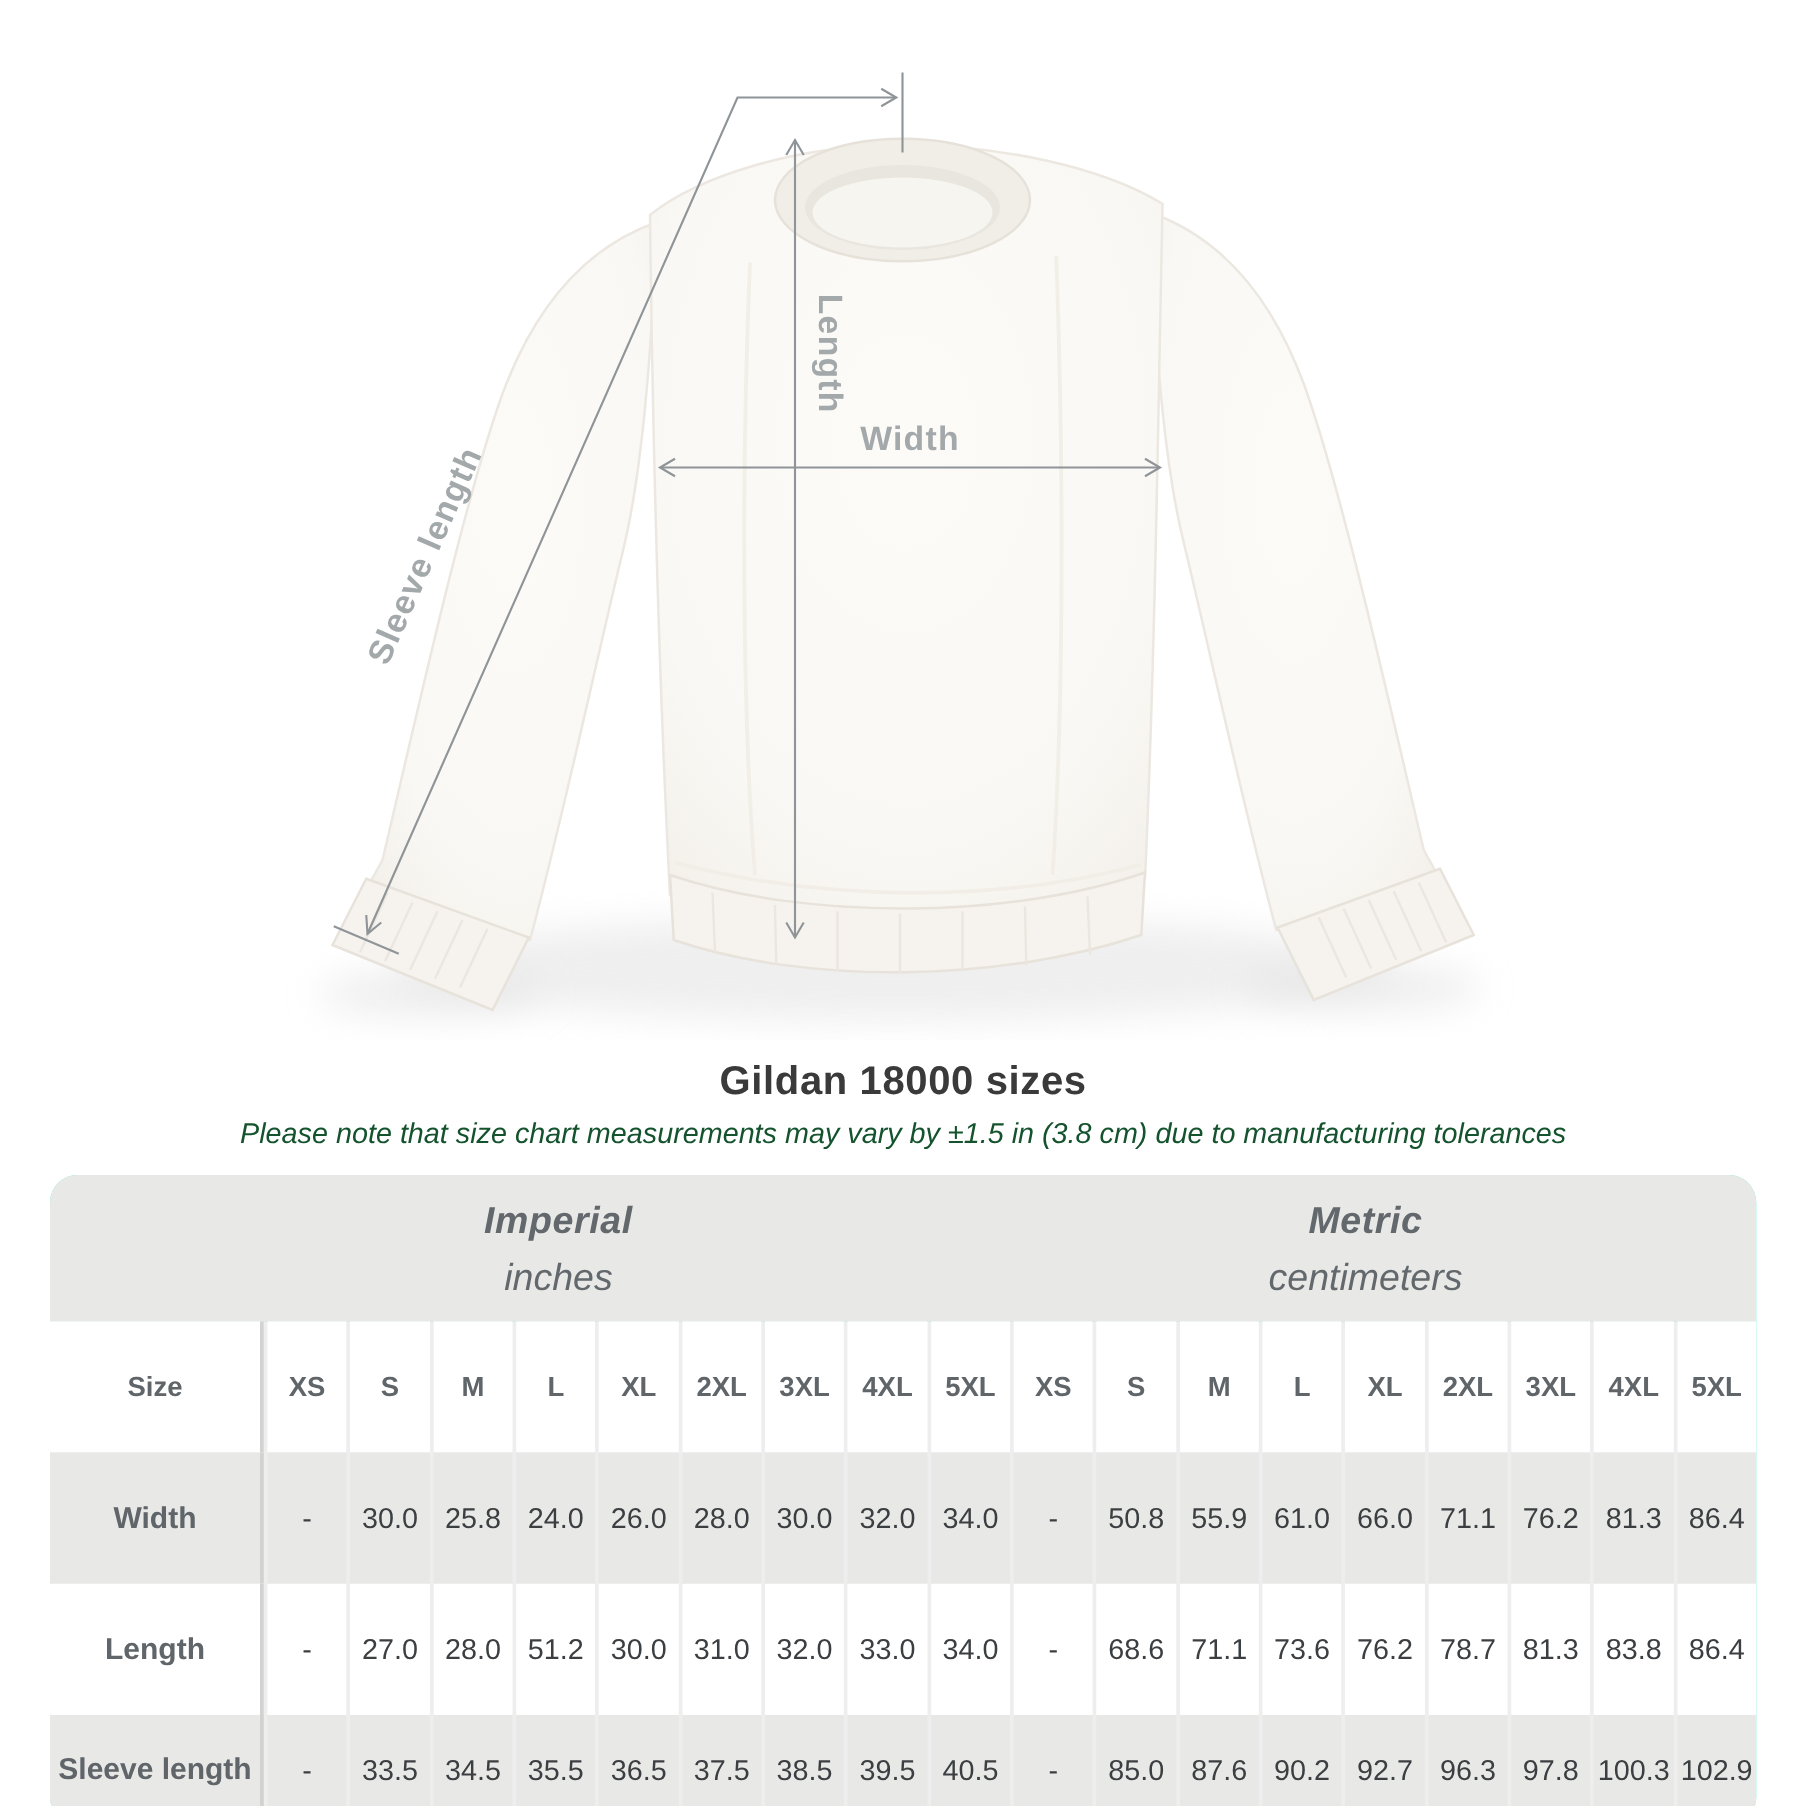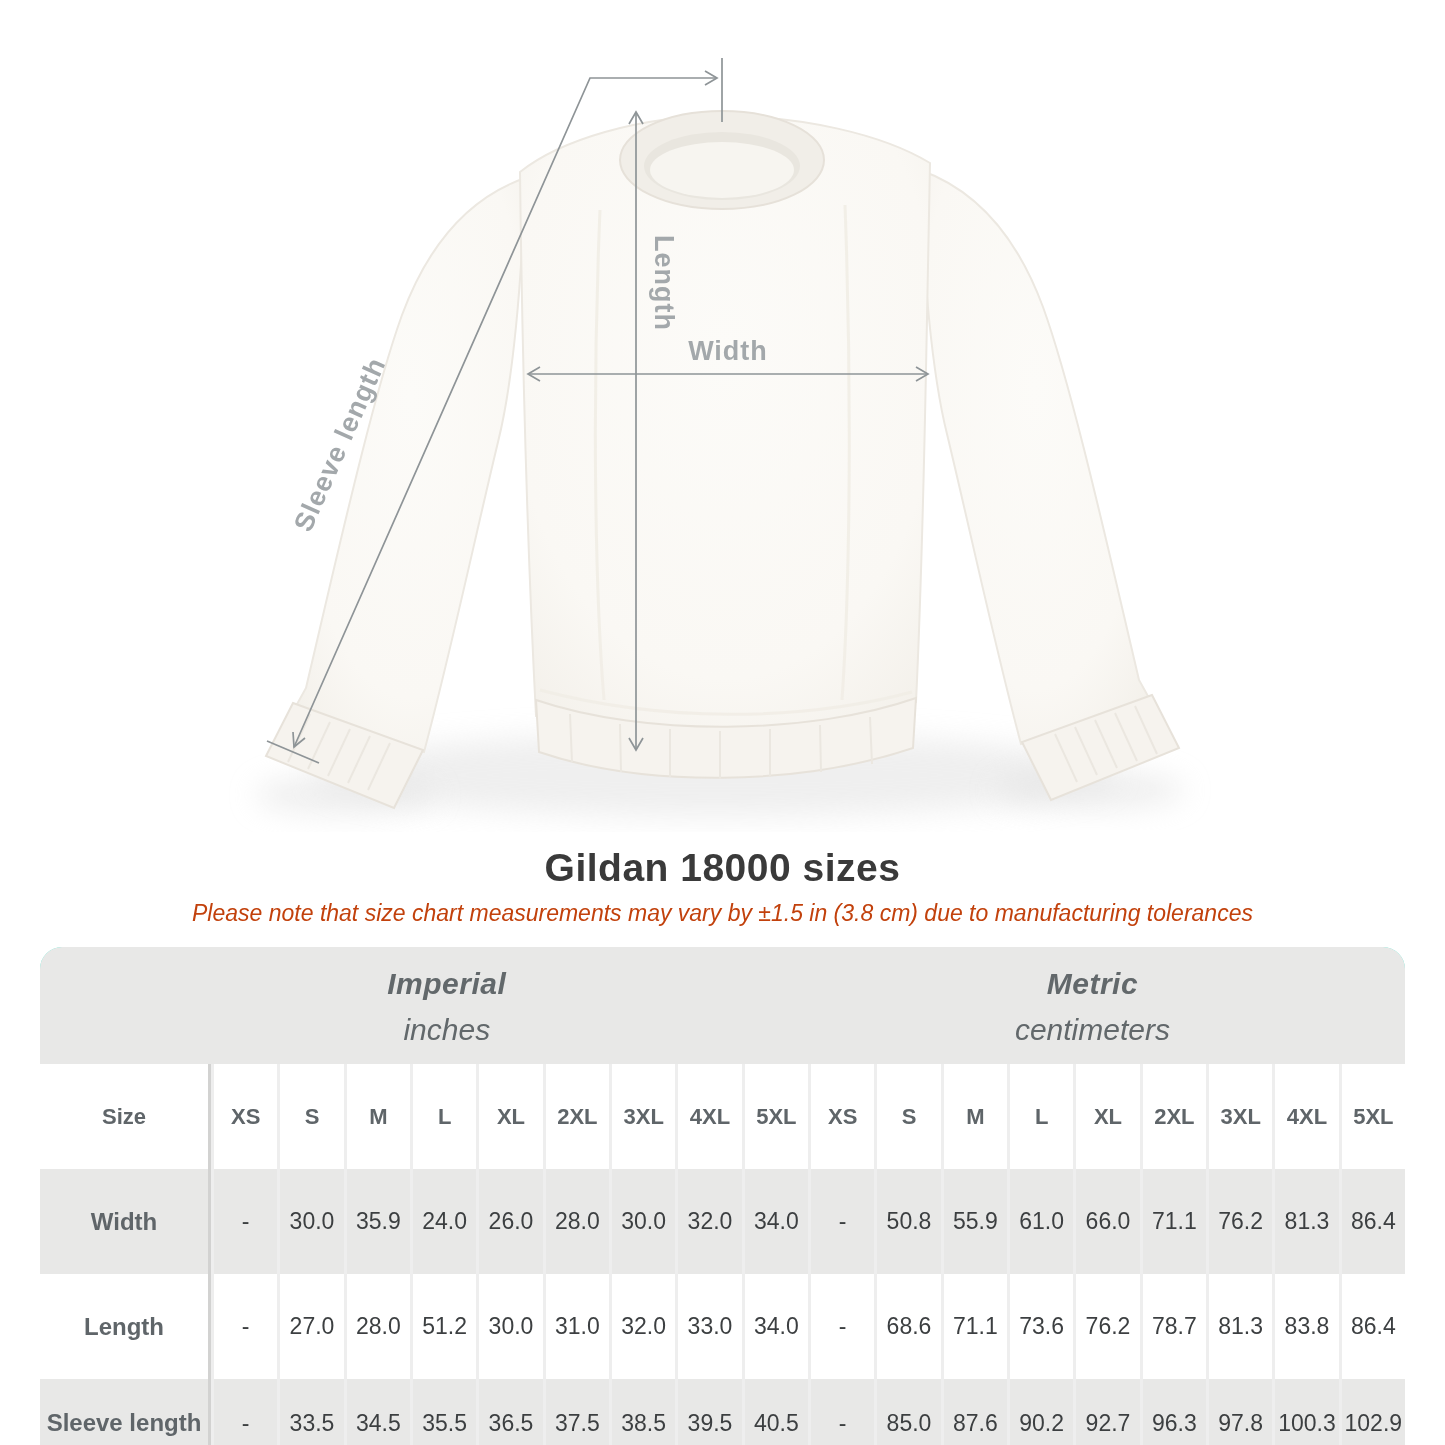--- a/index.html
+++ b/index.html
@@ -5,26 +5,26 @@
   html,body{margin:0;padding:0;}
   body{
     width:1445px;height:1445px;background:#ffffff;overflow:hidden;
     font-family:"Liberation Sans", sans-serif;
   }
   
   .figure{position:relative;width:1445px;height:832px;background:#ffffff;}
   .figure svg{display:block;}
   
   .title{
-    margin-top:14px;text-align:center;font-size:39px;font-weight:bold;
+    margin-top:14px;text-align:center;font-size:32px;font-weight:bold;
     color:#3a3a3a;letter-spacing:.5px;
   }
   .subtitle{
     margin-top:10px;text-align:center;font-size:23px;font-style:italic;
-    color:#c2410c;
+    color:#14532d;
   }
   
   .size-table{
     margin:20px 40px 0 40px;border-radius:22px;overflow:hidden;
     background:#5eead4;
   }
   .band{position:relative;height:117px;background:#e8e8e7;}
   .group{position:absolute;top:20px;transform:translateX(-50%);text-align:center;color:#62686b;}
   .group.imperial{left:29.8%;}
   .group.metric{left:77.1%;}
@@ -168,21 +168,21 @@
         <div class="cell size-h">XL</div>
         <div class="cell size-h">2XL</div>
         <div class="cell size-h">3XL</div>
         <div class="cell size-h">4XL</div>
         <div class="cell size-h">5XL</div>
       </div>
       <div class="grid-row row-gray">
         <div class="cell label">Width</div>
         <div class="cell">-</div>
         <div class="cell">30.0</div>
-        <div class="cell">35.9</div>
+        <div class="cell">25.8</div>
         <div class="cell">24.0</div>
         <div class="cell">26.0</div>
         <div class="cell">28.0</div>
         <div class="cell">30.0</div>
         <div class="cell">32.0</div>
         <div class="cell">34.0</div>
         <div class="cell">-</div>
         <div class="cell">50.8</div>
         <div class="cell">55.9</div>
         <div class="cell">61.0</div>

